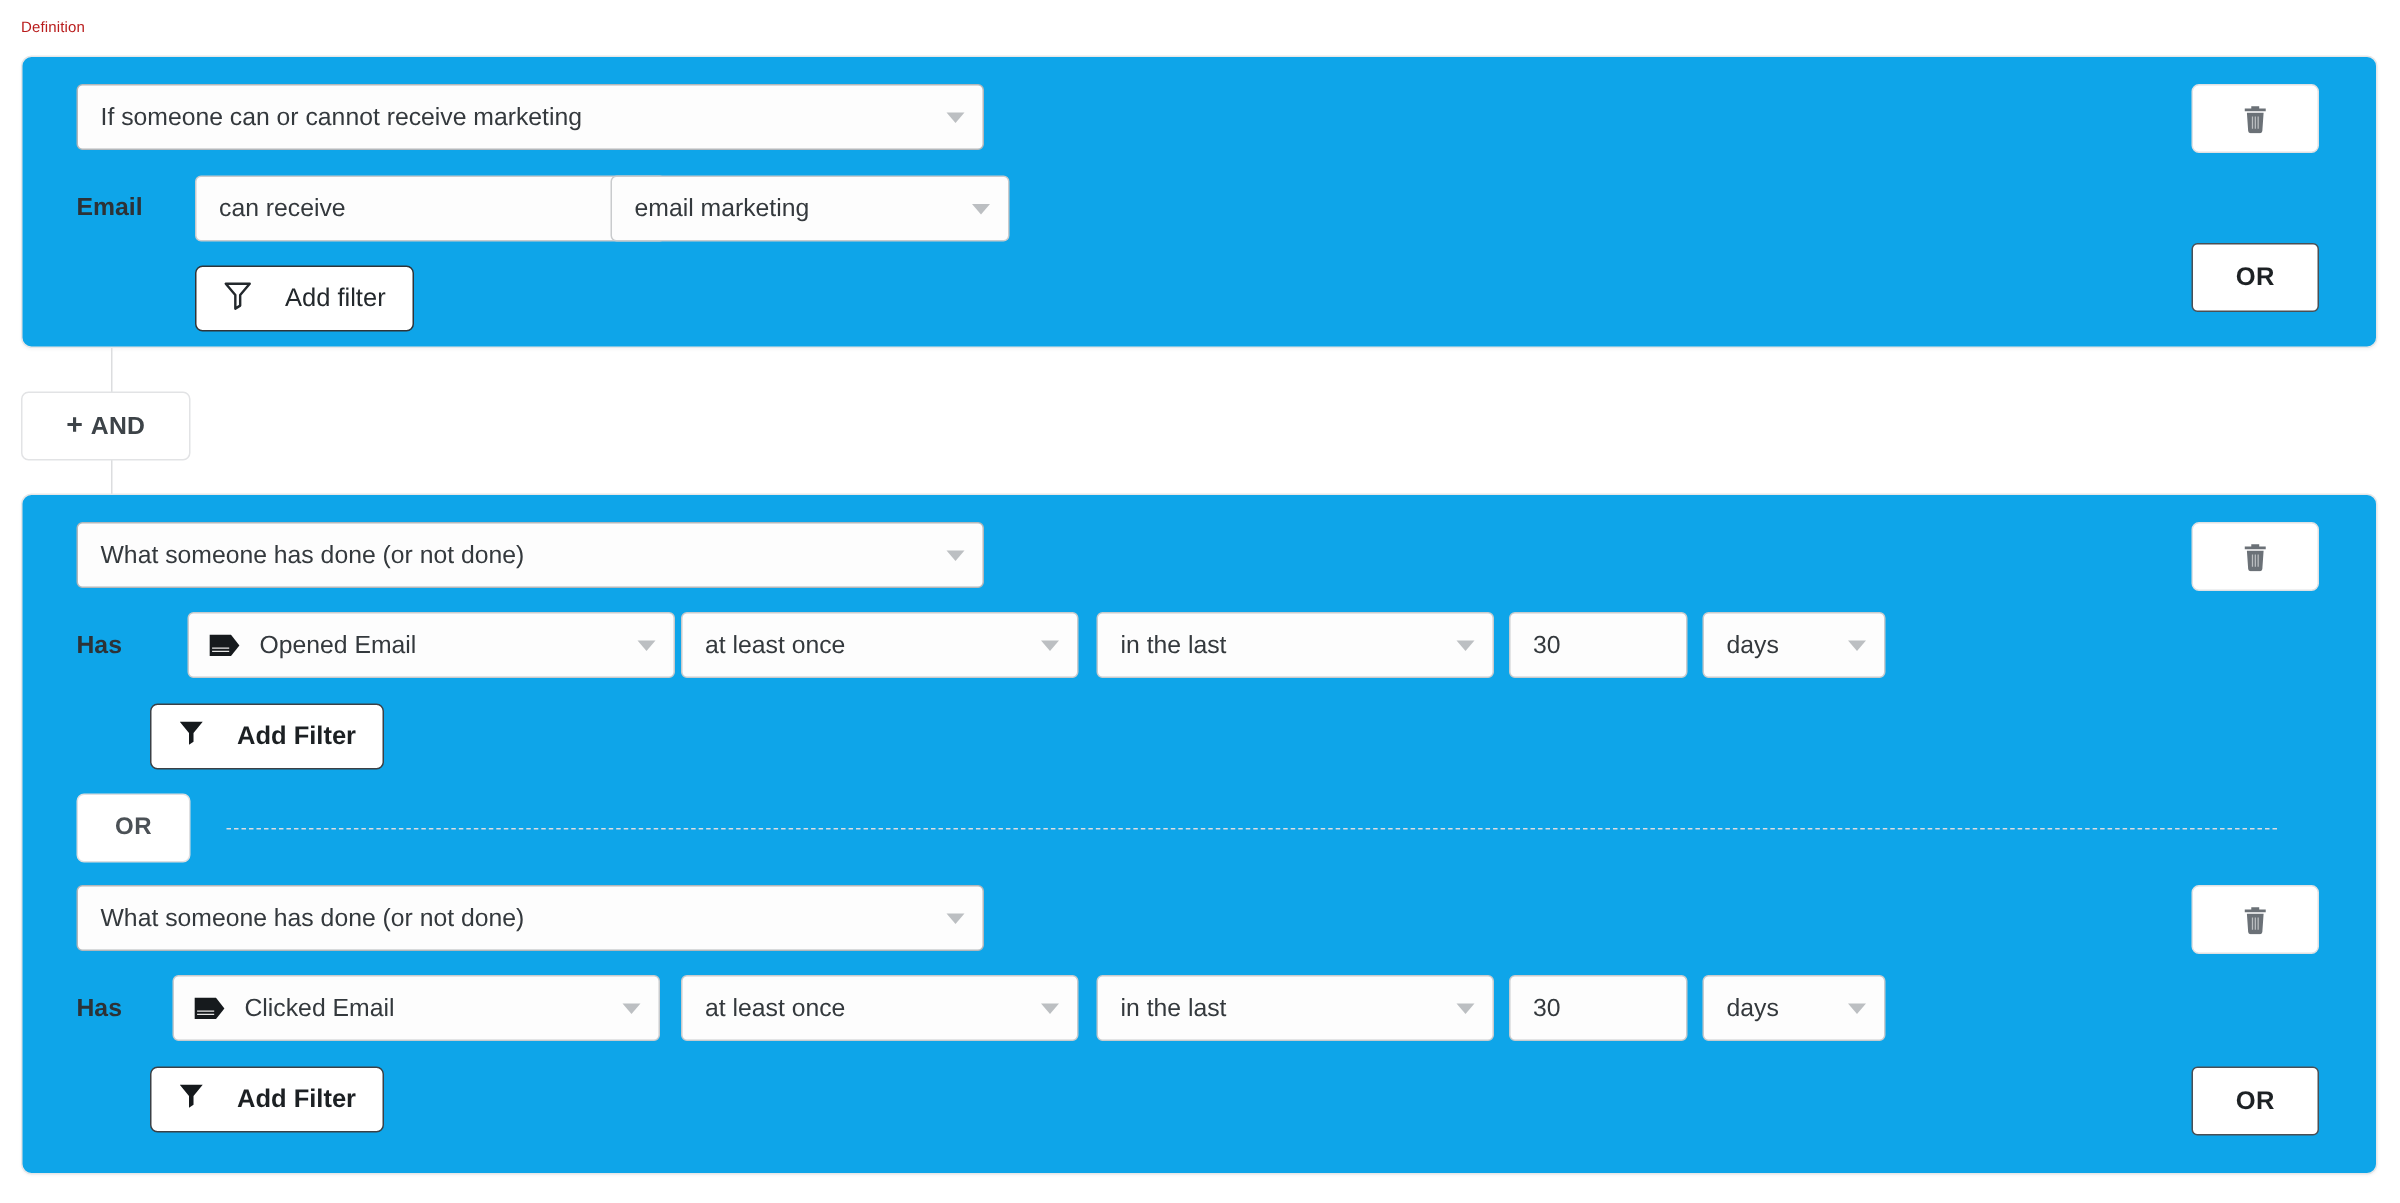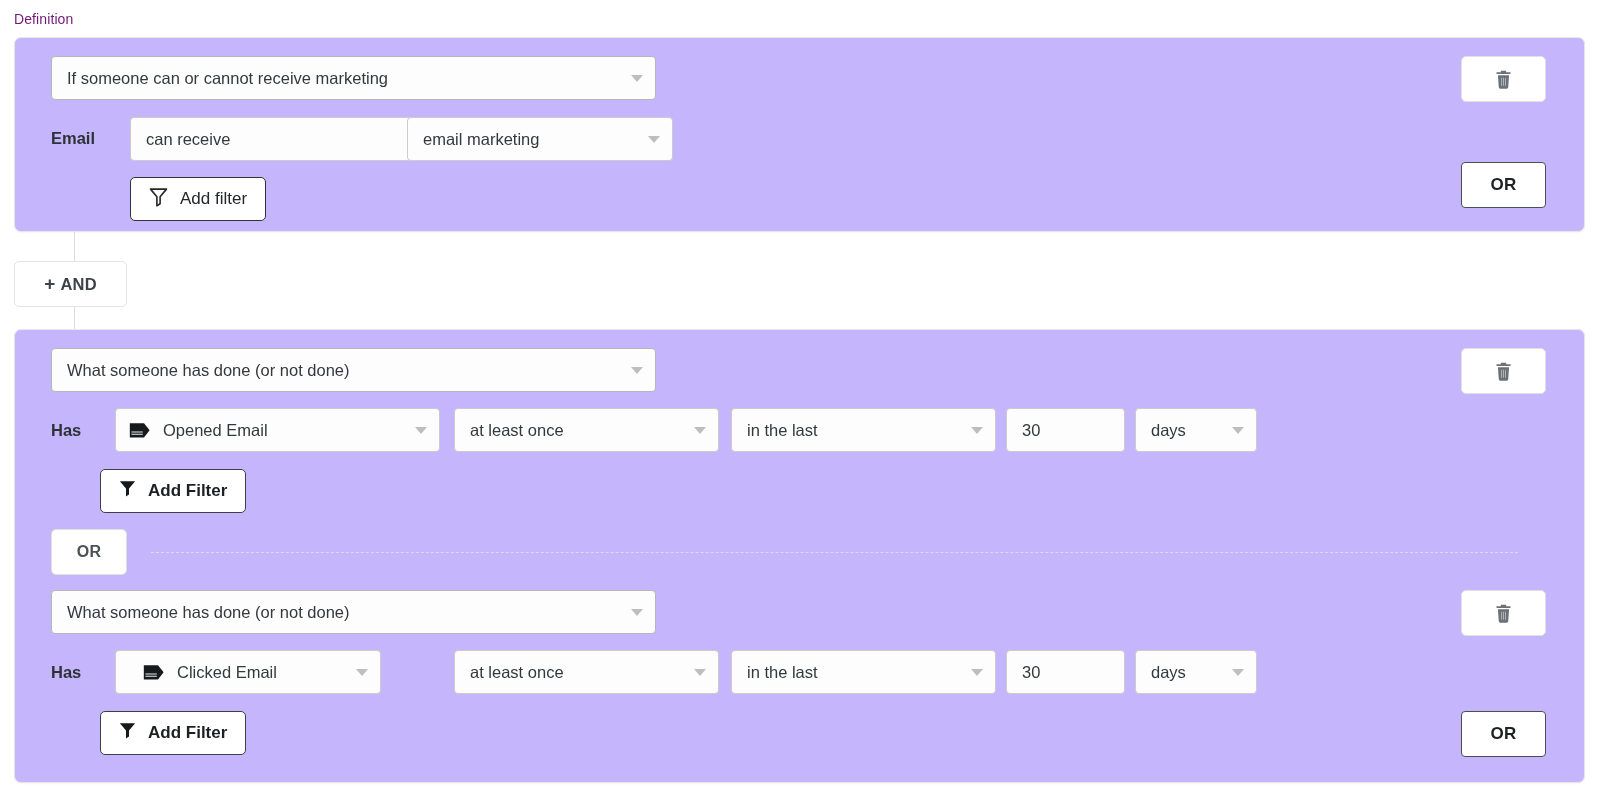--- a/index.html
+++ b/index.html
@@ -19,32 +19,32 @@
     width: 1600px;
     height: 802px;
     padding: 0;
   }
 
   
   .section-title {
     position: absolute;
     left: 14px;
     top: 9px;
-    font-size: 14px;
+    font-size: 10px;
     line-height: 20px;
-    color: #701a75;
+    color: #b91c1c;
     letter-spacing: 0.1px;
   }
 
   
   .card {
     position: absolute;
     left: 14px;
     width: 1571px;
-    background: #c4b5fd;
+    background: #0ea5e9;
     border: 1px solid #e6e7e8;
     border-radius: 7px;
     box-shadow: 0 1px 2px rgba(16, 24, 40, 0.04);
   }
   #card-1 { top: 37px;  height: 195px; }
   #card-2 { top: 329px; height: 454px; }
 
   
   .connector {
     position: absolute;
@@ -126,21 +126,21 @@
     font-weight: bold;
     color: #2d3236;
   }
 
   
   .addfilter {
     position: absolute;
     display: flex;
     align-items: center;
     justify-content: center;
-    gap: 12px;
+    gap: 22px;
     background: #ffffff;
     border-radius: 5px;
     cursor: pointer;
     white-space: nowrap;
   }
   .addfilter.light {
     border: 1.5px solid #2f3438;
     height: 44px;
     font-size: 17px;
     font-weight: normal;
@@ -292,21 +292,21 @@
 
   <div class="card" id="card-2">
 
     <div class="select type-select" style="left:36px; top:18px; width:605px;">
       <span>What someone has done (or not done)</span>
       <span class="caret"></span>
     </div>
 
     <div class="row-label" style="left:36px; top:91px;">Has</div>
 
-    <div class="select" style="position:absolute; left:100px; top:78px; width:325px; padding-left:13px;">
+    <div class="select" style="position:absolute; left:110px; top:78px; width:325px; padding-left:13px;">
       <span class="event-icon">
         <svg width="22" height="17" viewBox="0 0 22 17" xmlns="http://www.w3.org/2000/svg">
           <path d="M0.8 1.2h14.2l5.6 7.1-5.6 7.1H0.8V1.2z" fill="#161a1d"></path>
           <path d="M2.4 9.6h11.4v0.9H2.4zM2.4 11.8h11.4v0.9H2.4z" fill="#ffffff" opacity="0.9"></path>
         </svg>
       </span>
       <span>Opened Email</span>
       <span class="caret"></span>
     </div>
 
@@ -353,21 +353,21 @@
       <div class="or-dash"></div>
     </div>
 
     <div class="select type-select" style="left:36px; top:260px; width:605px;">
       <span>What someone has done (or not done)</span>
       <span class="caret"></span>
     </div>
 
     <div class="row-label" style="left:36px; top:333px;">Has</div>
 
-    <div class="select" style="position:absolute; left:100px; top:320px; width:266px; padding-left:27px;">
+    <div class="select" style="position:absolute; left:100px; top:320px; width:325px; padding-left:13px;">
       <span class="event-icon">
         <svg width="22" height="17" viewBox="0 0 22 17" xmlns="http://www.w3.org/2000/svg">
           <path d="M0.8 1.2h14.2l5.6 7.1-5.6 7.1H0.8V1.2z" fill="#161a1d"></path>
           <path d="M2.4 9.6h11.4v0.9H2.4zM2.4 11.8h11.4v0.9H2.4z" fill="#ffffff" opacity="0.9"></path>
         </svg>
       </span>
       <span>Clicked Email</span>
       <span class="caret"></span>
     </div>
 

